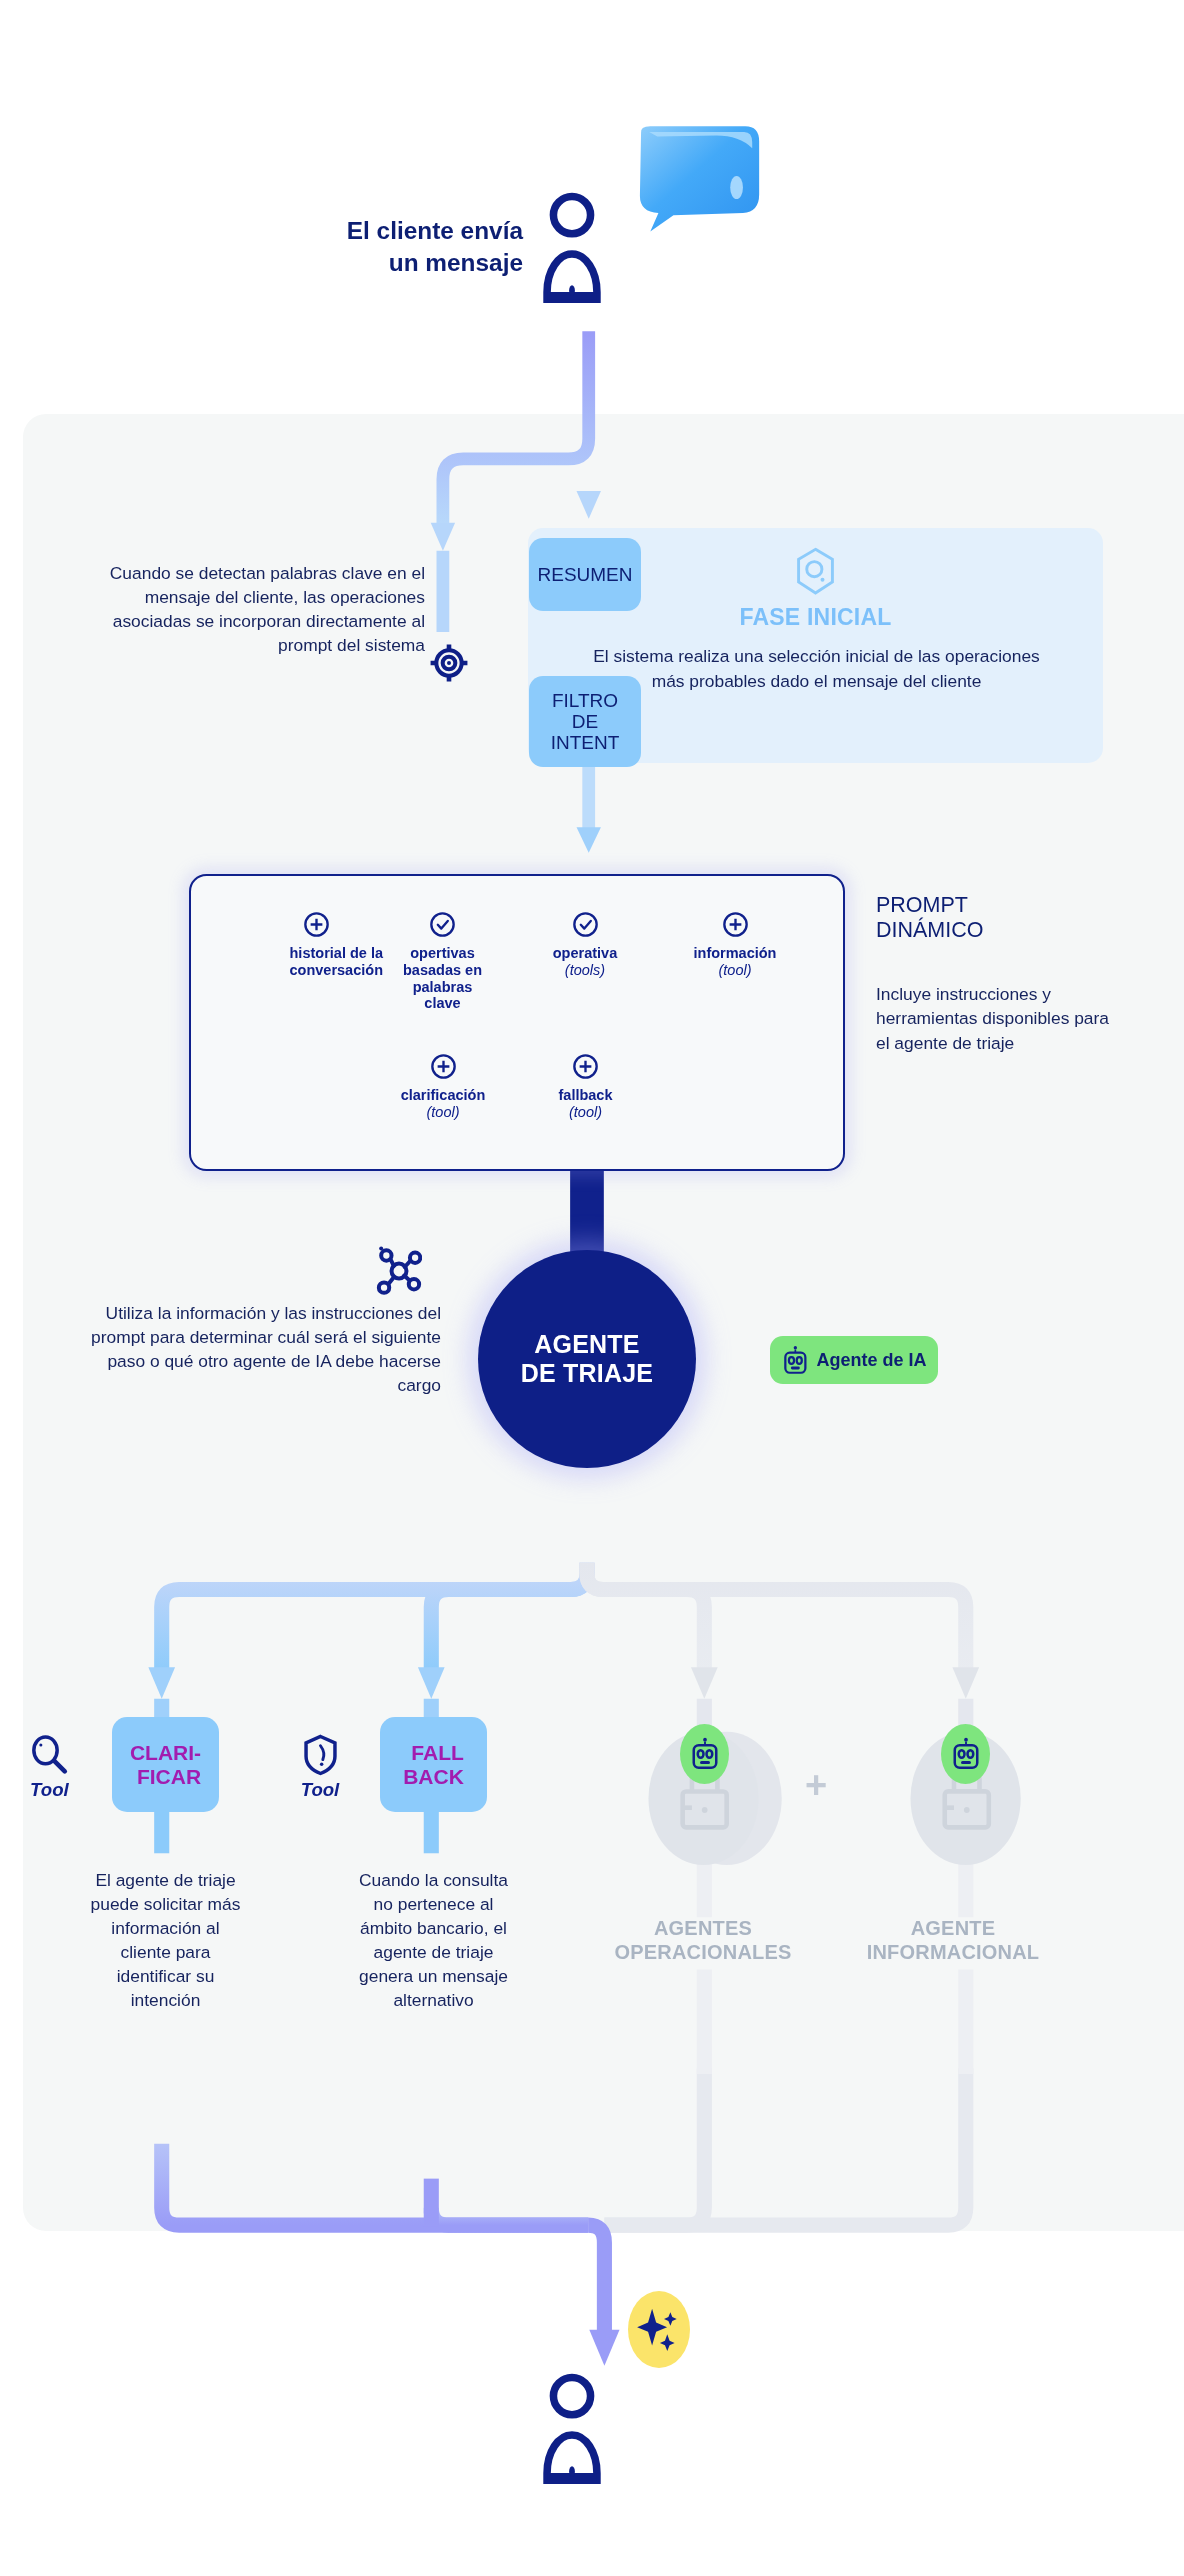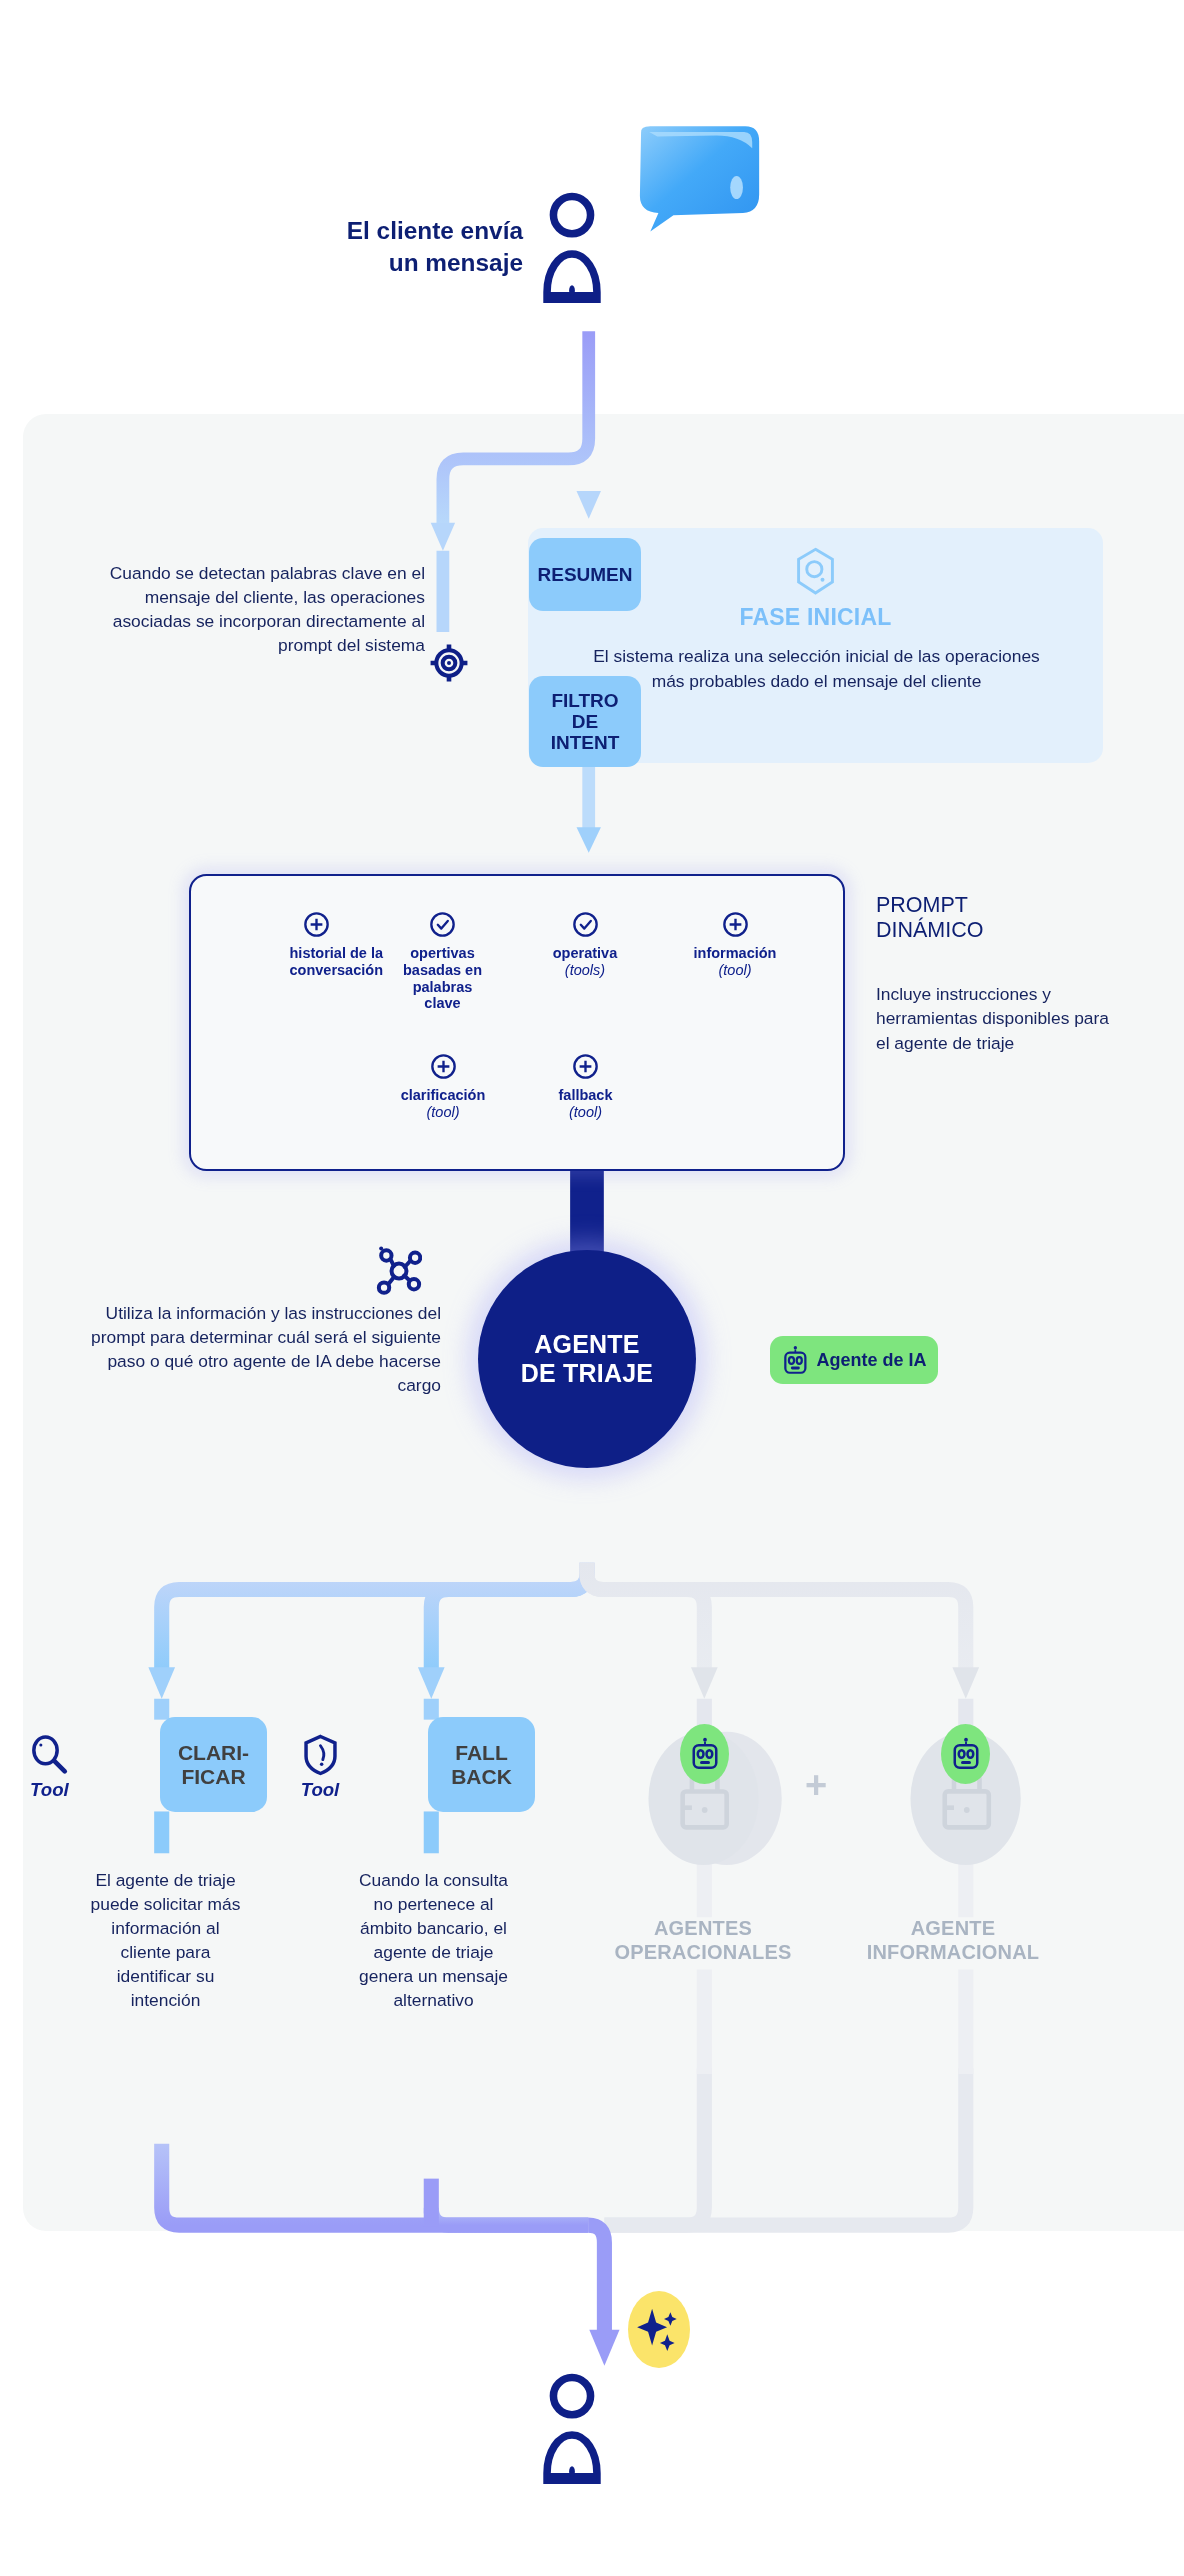--- a/index.html
+++ b/index.html
@@ -39,21 +39,21 @@
   }
   #fase-desc{
     left:581px;top:644px;width:471px;text-align:center;
     font-size:17.4px;line-height:1.42;
   }
 
   
   .pill{
     background:#8ccbfb;border-radius:14px;
     display:flex;align-items:center;justify-content:center;
-    color:#0d1f73;font-weight:700;text-align:center;line-height:1.12;
+    color:#0d1f73;font-weight:400;text-align:center;line-height:1.12;
   }
   #box-resumen{left:529px;top:538px;width:112px;height:73px;font-size:19px;}
   #box-filtro{left:529px;top:676px;width:112px;height:91px;font-size:19px;}
 
   
   #note-keywords{
     left:76px;top:561px;width:349px;text-align:right;font-size:17.4px;
   }
 
   
@@ -89,23 +89,22 @@
     left:770px;top:1336px;width:168px;height:48px;border-radius:12.8px;
     background:#7ee57e;display:flex;align-items:center;gap:8.1px;padding:0 11.6px;
     box-sizing:border-box;
   }
   #agent-badge .txt{font-size:18px;font-weight:700;color:#0d1f73;white-space:nowrap;}
 
   
   .branch-box{
     background:#8ccbfb;border-radius:15px;
     display:flex;align-items:center;justify-content:center;
-    color:#404040;font-weight:700;text-align:center;line-height:1.12;font-size:21px;
+    color:#a21caf;font-weight:700;text-align:right;line-height:1.12;font-size:21px;
     white-space:pre-line;
-    margin-left:48px;
   }
   #box-clarificar{left:112px;top:1717px;width:107px;height:95px;}
   #box-fallback{left:380px;top:1717px;width:107px;height:95px;}
 
   .tool-tag{position:absolute;text-align:center;width:64px;color:#10218c;}
   .tool-tag .tl{font-size:18.6px;font-style:italic;font-weight:700;margin-top:1.2px;}
 
   .branch-desc{position:absolute;text-align:center;font-size:17.4px;}
   #desc-clarificar{left:90px;top:1868px;width:151px;}
   #desc-fallback{left:358px;top:1868px;width:151px;}

